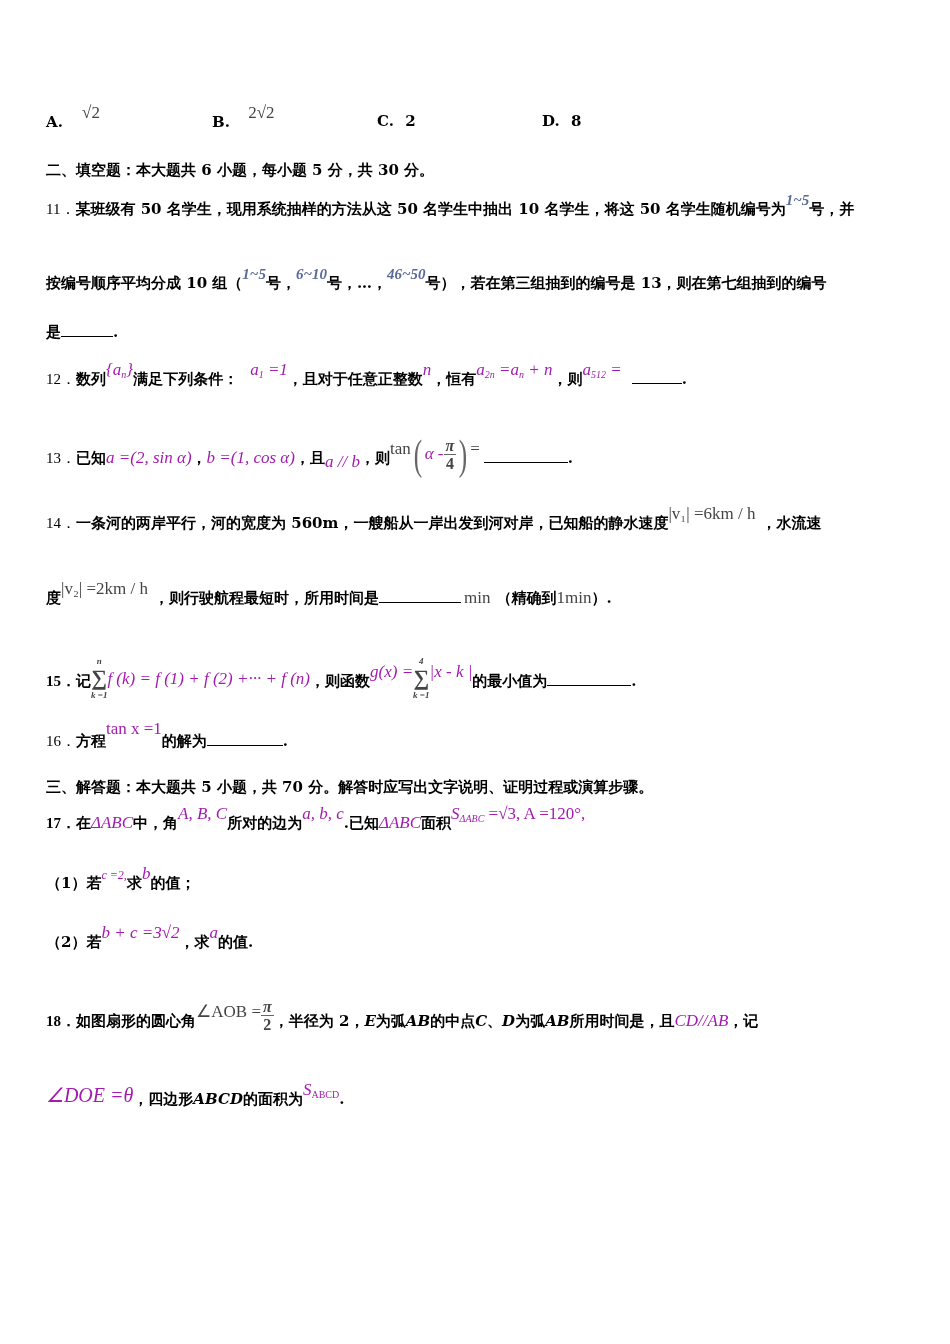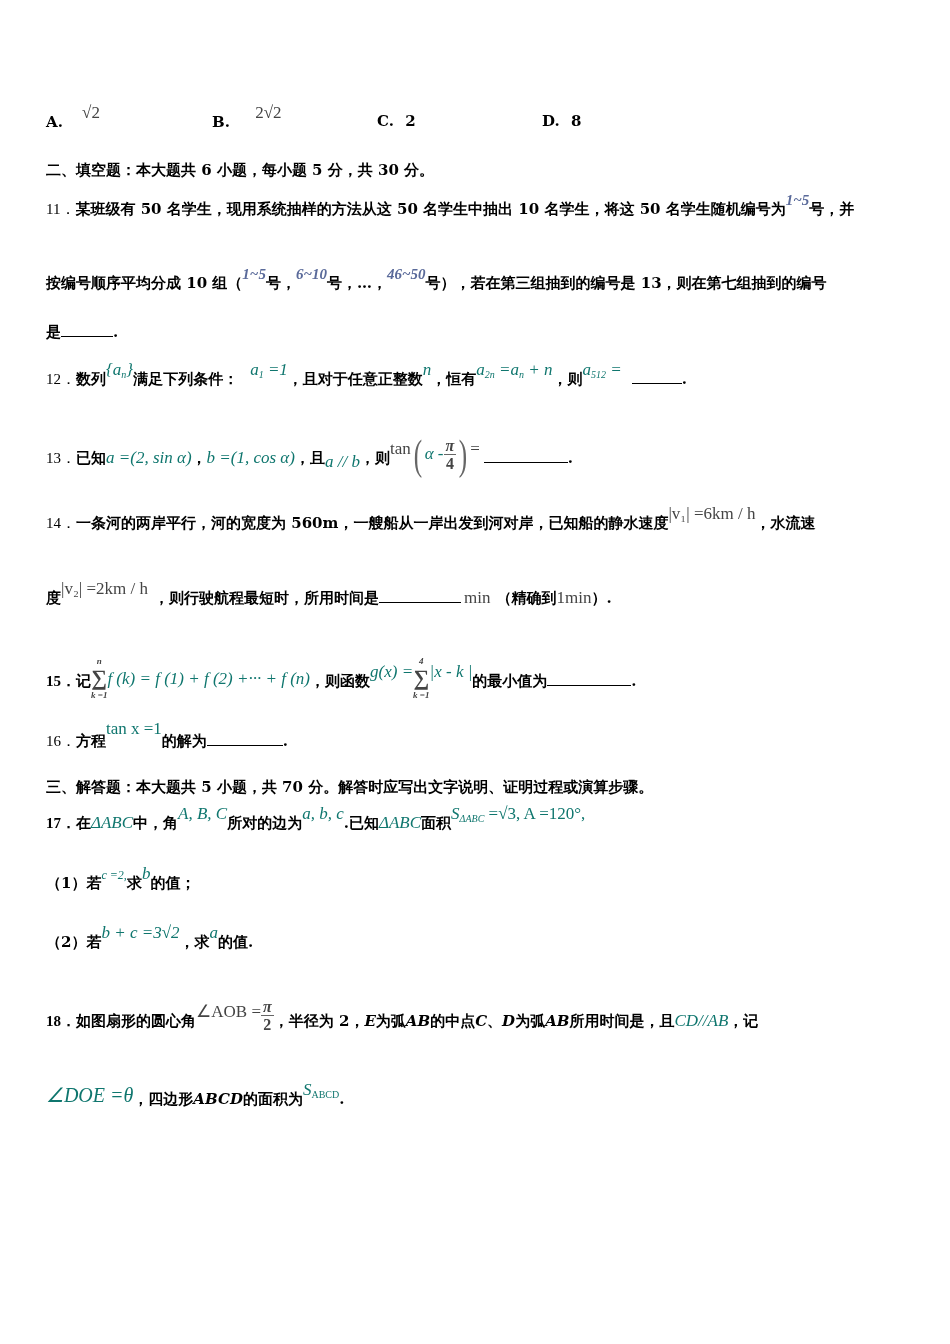--- a/index.html
+++ b/index.html
@@ -1,21 +1,21 @@
 <!DOCTYPE html>
 <html><head>
 <meta charset="utf-8">
 <style>
   html, body { margin: 0; padding: 0; background: #ffffff; }
   body { width: 950px; height: 1344px; position: relative; overflow: hidden;
          font-family: "DejaVu Serif", "Liberation Serif", serif; color: #000; }
   .line { position: absolute; left: 46px; white-space: nowrap; font-size: 15px; line-height: 20px; }
   .b { font-weight: bold; }
   .num { font-family: "Liberation Serif", serif; font-size: 15px; }
-  .m { font-family: "Liberation Serif", serif; font-style: italic; color: #0f766e; font-size: 17px; font-weight: normal; position: relative; }
+  .m { font-family: "Liberation Serif", serif; font-style: italic; color: #a21caf; font-size: 17px; font-weight: normal; position: relative; }
   .mu { font-family: "Liberation Serif", serif; color: #444; font-size: 17px; font-weight: normal; position: relative; }
   .up { top: -9px; }
   .up2 { top: -12px; }
   .blue { color: #5a6a9a; font-style: italic; font-family: "Liberation Serif", serif; font-size: 15px; position: relative; top: -9px; }
   .sub { font-size: 10px; vertical-align: -3px; }
   .blank { display: inline-block; border-bottom: 1.3px solid #000; height: 14px; vertical-align: baseline; }
   .choice { position: absolute; top: 112px; font-size: 15px; font-weight: bold; }
   .frac { display: inline-flex; flex-direction: column; align-items: center; vertical-align: middle; font-family: "Liberation Serif", serif; color: #444; font-size: 16px; line-height: 17px; position: relative; }
   .frac .n { border-bottom: 1px solid #666; padding: 0 2px; font-style: italic; }
   .paren { font-family: "Liberation Serif", serif; color: #666; font-size: 42px; font-weight: 100; vertical-align: middle; position: relative; top: -4px; transform: scaleX(0.6); display: inline-block; }
@@ -25,21 +25,21 @@
 </style>
 </head>
 <body>
 
 <div class="choice" style="left:46px">
   <span>A.</span>
   <span class="mu up" style="margin-left:14px">√2</span>
 </div>
 <div class="choice" style="left:212px">
   <span>B.</span>
-  <span class="mu up" style="margin-left:20px">2√2</span>
+  <span class="mu up" style="margin-left:13px">2√2</span>
 </div>
 <div class="choice" style="left:377px">
   <span>C.</span>
   <span style="margin-left:6px">2</span>
 </div>
 <div class="choice" style="left:542px">
   <span>D.</span>
   <span style="margin-left:6px">8</span>
 </div>
 
@@ -60,21 +60,21 @@
 </div>
 
 <div class="line b" style="top:441px">
   <span class="num" style="font-weight:normal">13．</span><span>已知</span><span class="m">a =(2, sin α)</span><span>，</span><span class="m">b =(1, cos α)</span><span>，且</span><span class="m" style="top:4px">a // b</span><span>，则</span><span class="mu up">tan</span><span class="paren">(</span><span class="m" style="top:-4px">α -</span><span class="frac" style="top:-4px">
       <span class="n">π</span>
       <span>4</span>
     </span><span class="paren">)</span><span class="mu up">=</span><span class="blank" style="width:84px; margin-left:4px"></span><span>.</span>
 </div>
 
 <div class="line b" style="top:513px">
-  <span class="num" style="font-weight:normal">14．</span><span>一条河的两岸平行，河的宽度为 560m，一艘船从一岸出发到河对岸，已知船的静水速度</span><span class="mu up">|v₁| =6km / h</span><span style="margin-left:0">，水流速</span>
+  <span class="num" style="font-weight:normal">14．</span><span>一条河的两岸平行，河的宽度为 560m，一艘船从一岸出发到河对岸，已知船的静水速度</span><span class="mu up">|v₁| =6km / h</span><span style="margin-left:6px">，水流速</span>
 </div>
 <div class="line b" style="top:588px">
   <span>度</span><span class="mu up">|v₂| =2km / h</span><span style="margin-left:6px">，则行驶航程最短时，所用时间是</span><span class="blank" style="width:82px"></span><span class="mu" style="margin-left:3px">min</span><span style="margin-left:6px">（精确到</span><span class="mu">1min</span><span>）.</span>
 </div>
 
 <div class="line b" style="top:659px">
   <span class="num" style="font-weight:bold">15．</span><span>记</span><span class="sigma">
       <span class="lim">n</span>
       <span class="s">∑</span>
       <span class="lim">k =1</span>

